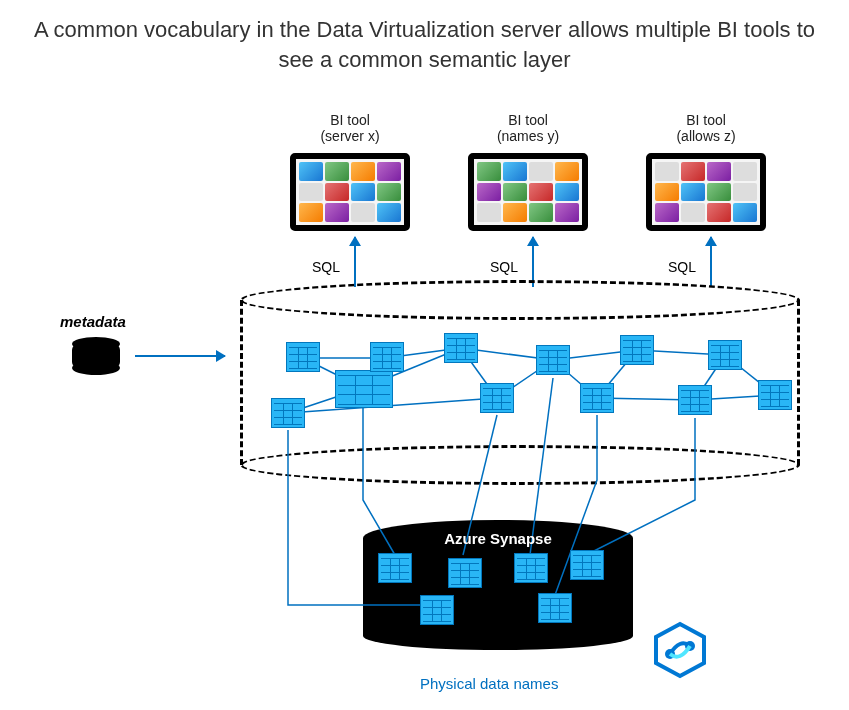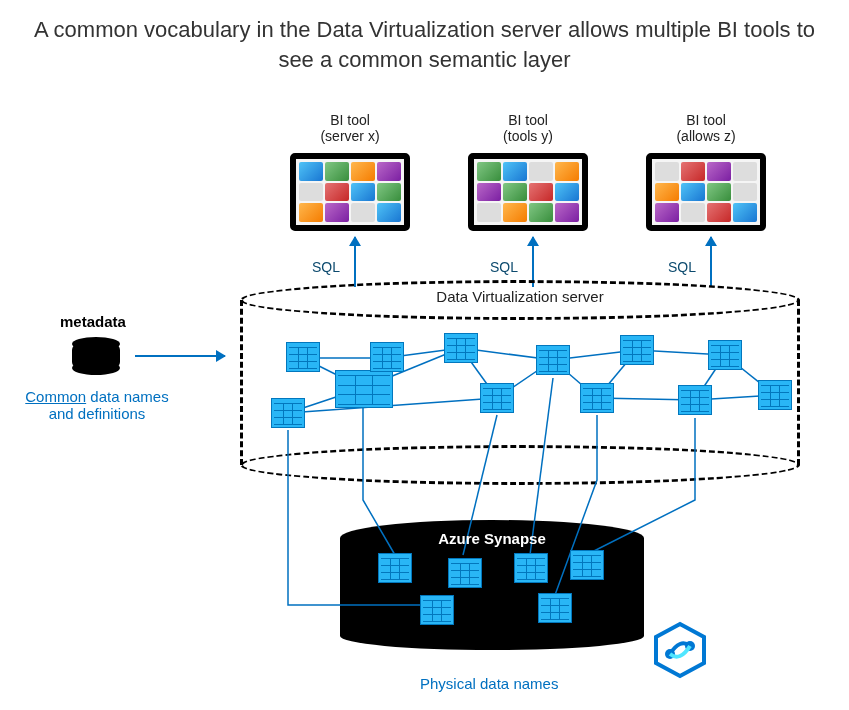--- a/index.html
+++ b/index.html
@@ -56,21 +56,21 @@
   .wa { background: linear-gradient(135deg,#4fc3f7,#1976d2); }
   .wb { background: linear-gradient(135deg,#81c784,#388e3c); }
   .wc { background: linear-gradient(135deg,#ffb74d,#f57c00); }
   .wd { background: linear-gradient(135deg,#ba68c8,#7b1fa2); }
   .we { background: linear-gradient(135deg,#e57373,#c62828); }
   .wf { background: #ddd; }
 
   .sql-label {
     position: absolute;
     font-size: 14px;
-    color: #0c4a6e;
+    color: #000000;
   }
   
   .arrow-up {
     position: absolute;
     width: 2px;
     background: #0070c0;
   }
   .arrow-up::before {
     content: '';
     position: absolute;
@@ -187,36 +187,37 @@
     height:14px;
     background:#000;
     border-radius:50%;
   }
 
   .meta-label {
     position: absolute;
     font-size: 15px;
     font-weight: 600;
     color: #000;
+    font-style: italic;
   }
   .common-link {
     position: absolute;
     font-size: 15px;
     color: #0070c0;
     text-align: center;
     width: 170px;
   }
   .common-link u { text-decoration: underline; }
 
   
   .synapse {
     position: absolute;
-    left: 340px;
+    left: 363px;
     top: 520px;
-    width: 304px;
+    width: 270px;
     height: 130px;
   }
   .synapse-body {
     position:absolute;
     left:0;right:0;top:18px;bottom:14px;
     background:#000;
   }
   .synapse-top {
     position:absolute;
     left:0;right:0;top:0;height:36px;
@@ -269,21 +270,21 @@
 <div class="stage">
 
   <div class="title">A common vocabulary in the Data Virtualization server allows multiple BI tools to see a common semantic layer</div>
 
   <div class="bi-label" style="left:300px;top:112px;">
     <span>BI tool</span><br>
     <span>(server x)</span>
   </div>
   <div class="bi-label" style="left:478px;top:112px;">
     <span>BI tool</span><br>
-    <span>(tools y)</span>
+    <span>(names y)</span>
   </div>
   <div class="bi-label" style="left:656px;top:112px;">
     <span>BI tool</span><br>
     <span>(allows z)</span>
   </div>
 
   <div class="screen" style="left:290px;top:153px;">
     <div class="screen-inner">
       <div class="widget wa"></div>
         <div class="widget wb"></div>
@@ -339,21 +340,20 @@
   <div class="arrow-up" style="left:532px;top:237px;height:50px;"></div>
 
   <div class="sql-label" style="left:668px;top:259px;">SQL</div>
   <div class="arrow-up" style="left:710px;top:237px;height:50px;"></div>
 
   <div class="dv-server">
     <div class="dv-top"></div>
     <div class="dv-body-left"></div>
     <div class="dv-body-right"></div>
     <div class="dv-bottom"></div>
-    <div class="dv-title">Data Virtualization server</div>
   </div>
 
   <svg class="connectors">
 
     <line x1="303" y1="358" x2="363" y2="388"></line>
     <line x1="303" y1="358" x2="385" y2="358"></line>
     <line x1="385" y1="358" x2="461" y2="348"></line>
     <line x1="363" y1="388" x2="461" y2="348"></line>
     <line x1="461" y1="348" x2="497" y2="398"></line>
     <line x1="461" y1="348" x2="553" y2="360"></line>
@@ -386,23 +386,20 @@
   <div class="table-icon" style="left:580px;top:383px;"></div>
   <div class="table-icon" style="left:620px;top:335px;"></div>
   <div class="table-icon" style="left:678px;top:385px;"></div>
   <div class="table-icon" style="left:708px;top:340px;"></div>
   <div class="table-icon" style="left:758px;top:380px;"></div>
   <div class="table-icon" style="left:271px;top:398px;"></div>
 
   <div class="meta-label" style="left:60px;top:313px;">metadata</div>
   <div class="small-cyl" style="left:72px;top:344px;"></div>
   <div class="arrow-right" style="left:135px;top:355px;width:90px;"></div>
-  <div class="common-link" style="left:12px;top:388px;">
-    <u>Common</u><span> data names and definitions</span>
-  </div>
 
   <div class="synapse">
     <div class="synapse-top"></div>
     <div class="synapse-body"></div>
     <div class="synapse-bottom"></div>
     <div class="synapse-label">Azure Synapse</div>
   </div>
 
   <div class="table-icon" style="left:378px;top:553px;z-index:7;"></div>
   <div class="table-icon" style="left:448px;top:558px;z-index:7;"></div>

